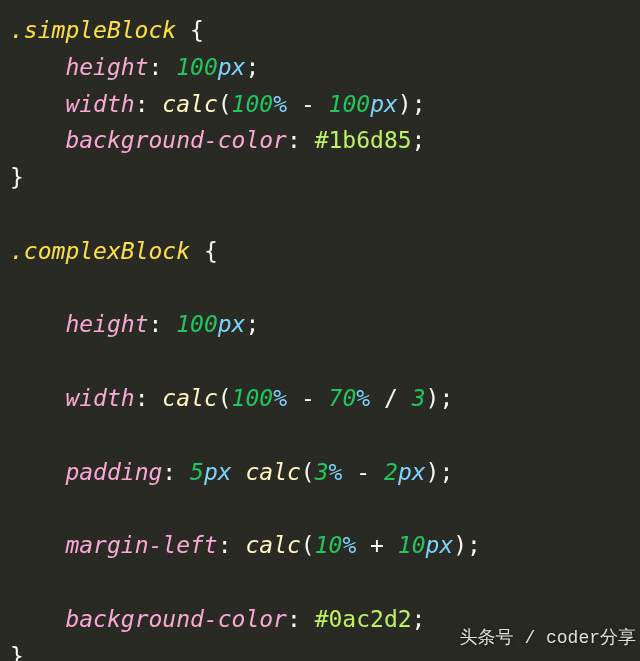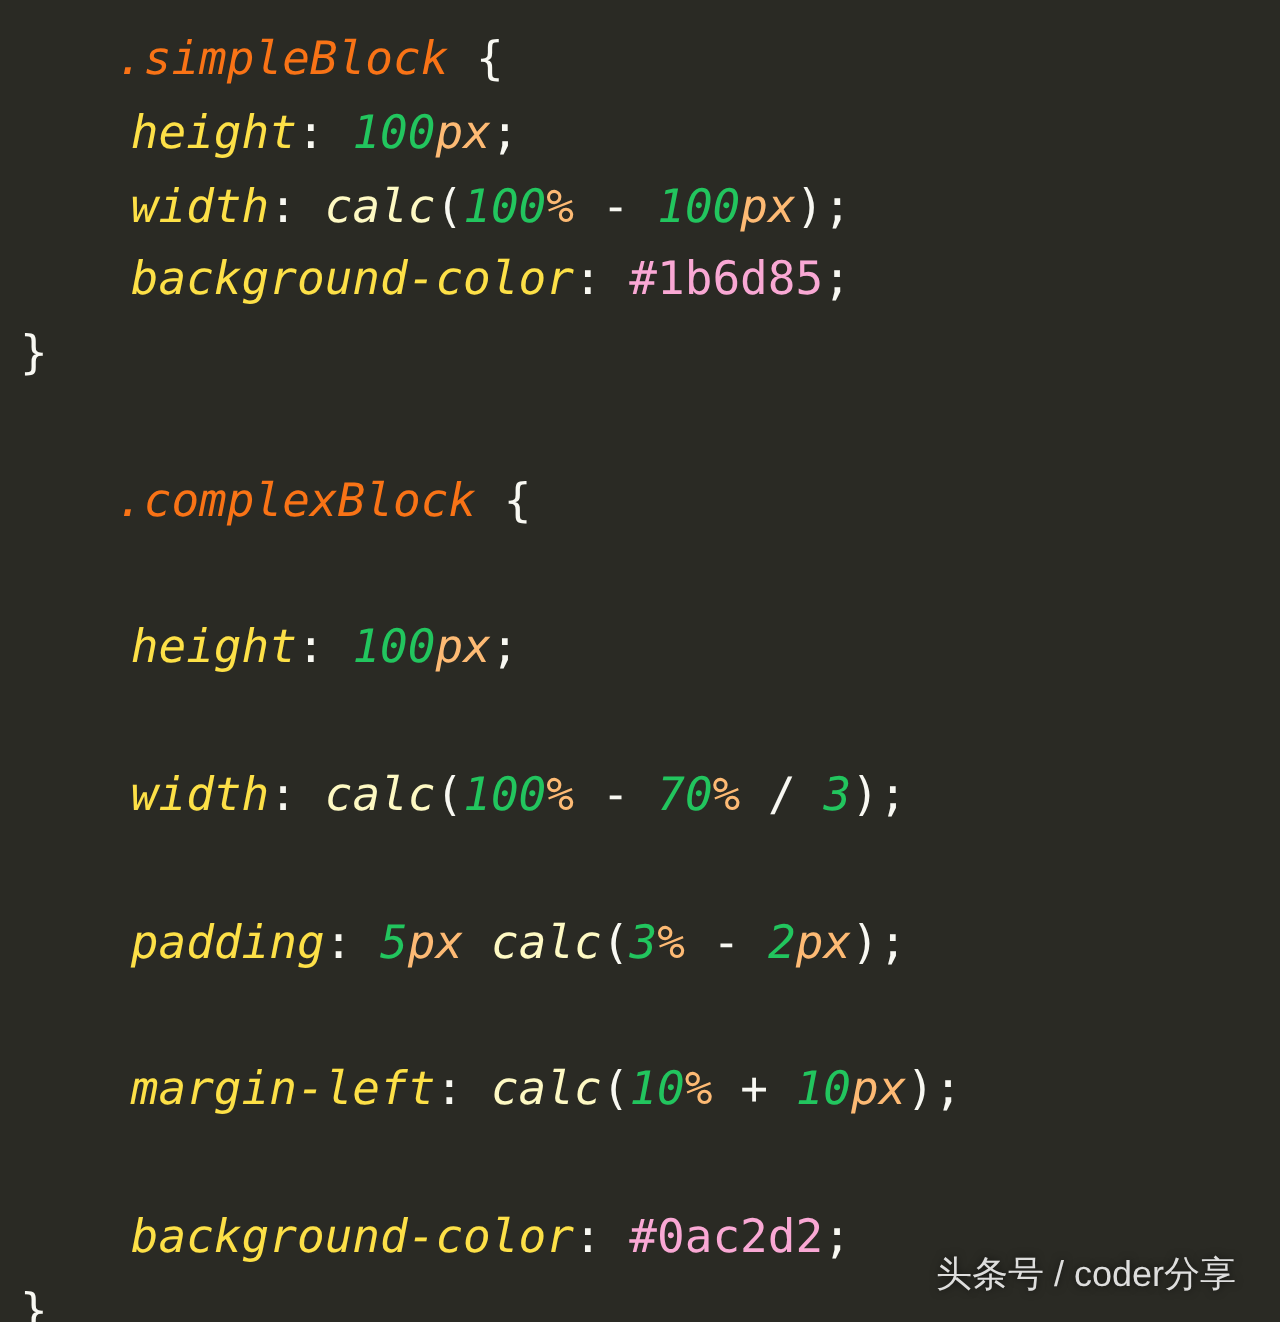--- a/index.html
+++ b/index.html
@@ -14,37 +14,37 @@
   }
   .code-block {
     background: #2a2a24;
     padding: 12px 10px;
     font-size: 23px;
     line-height: 1.6;
     font-style: italic;
     white-space: pre;
     color: #f8f8f2;
   }
-  .sel   { color: #f97316; margin-left: 48px; } 
+  .sel   { color: #fde047; } 
   .brace { color: #f8f8f2; font-style: normal; }
-  .prop  { color: #fde047; } 
+  .prop  { color: #f9a8d4; } 
   .colon { color: #f8f8f2; font-style: normal;}
   .func  { color: #fef9c3; } 
   .num   { color: #22c55e; } 
-  .unit  { color: #fdba74; } 
+  .unit  { color: #7dd3fc; } 
   .op    { color: #f8f8f2; font-style: normal;} 
   .paren { color: #f8f8f2; font-style: normal;}
-  .hex   { color: #f9a8d4; font-style: normal;}
+  .hex   { color: #bef264; font-style: normal;}
   .semi  { color: #f8f8f2; font-style: normal;}
   .watermark {
     position: absolute;
     bottom: 12px;
-    right: 22px;
+    right: 4px;
     color: rgba(255,255,255,0.85);
-    font-family: Liberation Sans, sans-serif;
+    font-family: Liberation Mono, monospace;
     font-style: normal;
     font-size: 18px;
     text-shadow: 0 0 4px rgba(0,0,0,0.6);
     text-align: center;
   }
 </style>
 </head>
 <body>
 
 <div class="code-block"><span class="sel">.simpleBlock</span> <span class="brace">{</span>

